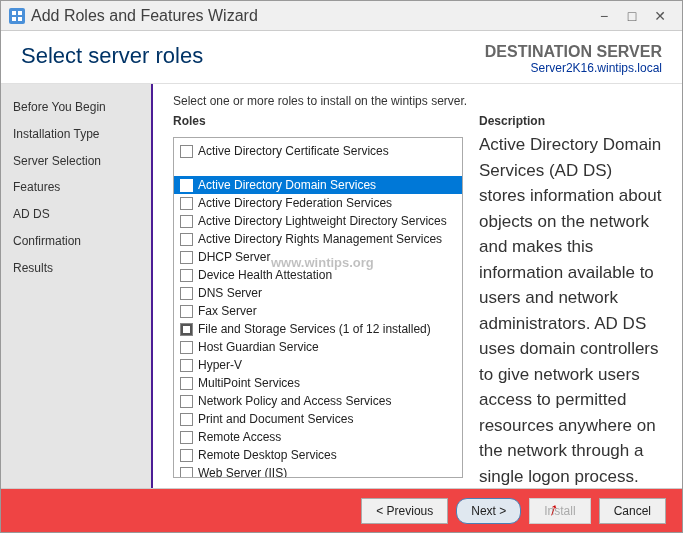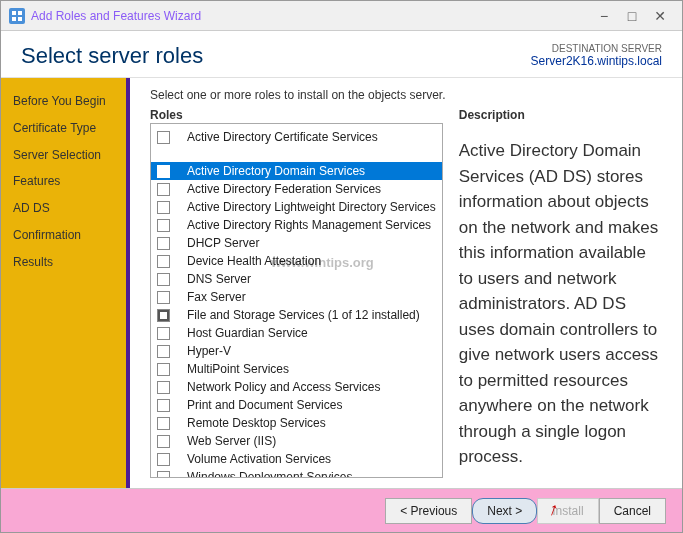--- a/index.html
+++ b/index.html
@@ -11,118 +11,119 @@
       height: 30px;
       background: #f0f0f0;
       border-bottom: 1px solid #ccc;
       display: flex;
       align-items: center;
       padding: 0 8px;
       justify-content: space-between;
     }
     .title-bar-left { display: flex; align-items: center; gap: 6px; }
     .title-bar-icon { width: 16px; height: 16px; background: #4a90d9; border-radius: 2px; display: flex; align-items: center; justify-content: center; }
-    .title-bar-title { font-size: 12px; color: #8b5cf6; }
+    .title-bar-title { font-size: 16px; color: #404040; }
     .title-bar-controls { display: flex; gap: 0; }
     .title-bar-btn {
       width: 28px; height: 28px; display: flex; align-items: center; justify-content: center;
       cursor: pointer; background: transparent; border: none; font-size: 14px; color: #555;
     }
 
     .content-area { display: flex; flex-direction: column; flex: 1; overflow: hidden; }
 
     .page-header {
       background: #fff;
       padding: 12px 20px 8px 20px;
       border-bottom: 1px solid #e0e0e0;
       display: flex;
       justify-content: space-between;
       align-items: flex-start;
     }
     .page-title { font-size: 22px; font-weight: 300; color: #003366; }
     .destination-server { text-align: right; font-size: 11px; color: #555; }
-    .destination-label { color: #666; font-weight: 400; text-transform: uppercase; font-size: 10px; }
+    .destination-label { color: #666; font-weight: 700; text-transform: uppercase; font-size: 16px; }
     .destination-value { color: #003399; }
 
     .main-body { display: flex; flex: 1; overflow: hidden; }
 
     .sidebar {
-      width: 129px;
-      background: #eab308;
-      border-right: 4px solid #4c1d95;
+      width: 152px;
+      background: #e5e5e5;
+      border-right: 2px solid #4c1d95;
       padding: 10px 0;
       flex-shrink: 0;
     }
     .sidebar-item {
       padding: 5px 12px;
       cursor: pointer;
       color: #333;
       font-size: 12px;
       line-height: 1.4;
     }
     .sidebar-item.active { background: #003399; color: #fff; }
 
     .panel { display: flex; flex: 1; overflow: hidden; flex-direction: column; }
 
     .panel-top { padding: 10px 20px 6px 20px; font-size: 12px; color: #333; }
 
     .panel-columns { display: flex; flex: 1; overflow: hidden; padding: 0 20px 10px 20px; gap: 16px; }
 
     .roles-section { display: flex; flex-direction: column; flex: 0 0 290px; }
-    .roles-label { font-weight: 600; font-size: 12px; margin-bottom: 1px; color: #333; }
+    .roles-label { font-weight: 600; font-size: 12px; margin-bottom: 9px; color: #333; }
     .roles-list {
       flex: 1;
       border: 1px solid #aaa;
       background: #fff;
       overflow-y: auto;
       padding: 4px 0;
     }
     .role-item {
       display: flex;
       align-items: center;
       padding: 2px 6px;
       cursor: pointer;
-      gap: 17px;
+      gap: 5px;
       font-size: 11.5px;
       color: #222;
       white-space: nowrap;
     }
     .role-item.selected { background: #0078d7; color: #fff; margin-top: 16px; }
     .role-item.selected .checkbox { border-color: #fff; }
     .checkbox {
       width: 13px; height: 13px; border: 1px solid #888; background: #fff;
       flex-shrink: 0; display: flex; align-items: center; justify-content: center;
     }
     .checkbox.checked::after { content: '✓'; font-size: 10px; color: #003399; }
     .role-item.selected .checkbox.checked::after { color: #fff; }
     .checkbox.partial { background: #555; }
     .checkbox.partial::after { content: ''; width: 7px; height: 7px; background: #fff; display: block; margin: auto; }
 
     .description-section { flex: 1; display: flex; flex-direction: column; }
-    .desc-label { font-weight: 600; font-size: 12px; margin-bottom: 16px; color: #333; }
+    .desc-label { font-weight: 600; font-size: 12px; margin-bottom: 4px; color: #333; }
     .desc-text { font-size: 17px; color: #333; line-height: 1.5; }
 
     .watermark {
       position: absolute;
       left: 270px;
       top: 254px;
       font-size: 13px;
       color: rgba(0,0,0,0.25);
       pointer-events: none;
       font-weight: 600;
     }
 
     .footer {
       height: 44px;
-      background: #f9a8d4;
+      background: #ef4444;
       border-top: 1px solid #ccc;
       display: flex;
       align-items: center;
       justify-content: flex-end;
       padding: 12px 16px;
+      gap: 8px;
     }
     .footer-btn {
       height: 26px;
       padding: 0 14px;
       border: 1px solid #aaa;
       background: #f0f0f0;
       cursor: pointer;
       font-size: 12px;
       color: #222;
     }
@@ -169,30 +170,30 @@
       <div class="destination-server">
         <div class="destination-label">DESTINATION SERVER</div>
         <div class="destination-value">Server2K16.wintips.local</div>
       </div>
     </div>
 
     <div class="main-body">
 
       <div class="sidebar">
       <div class="sidebar-item">Before You Begin</div>
-          <div class="sidebar-item">Certificate Type</div>
+          <div class="sidebar-item">Installation Type</div>
           <div class="sidebar-item">Server Selection</div>
           <div class="sidebar-item">Features</div>
           <div class="sidebar-item">AD DS</div>
           <div class="sidebar-item">Confirmation</div>
           <div class="sidebar-item">Results</div>
         </div>
 
       <div class="panel">
-        <div class="panel-top">Select one or more roles to install on the objects server.</div>
+        <div class="panel-top">Select one or more roles to install on the wintips server.</div>
         <div class="panel-columns">
 
           <div class="roles-section">
             <div class="roles-label">Roles</div>
             <div class="roles-list">
             <div class="role-item">
                   <div class="checkbox"></div>
                   <span>Active Directory Certificate Services</span>
                 </div>
                 <div class="role-item selected">
@@ -243,20 +244,24 @@
                   <div class="checkbox"></div>
                   <span>MultiPoint Services</span>
                 </div>
                 <div class="role-item">
                   <div class="checkbox"></div>
                   <span>Network Policy and Access Services</span>
                 </div>
                 <div class="role-item">
                   <div class="checkbox"></div>
                   <span>Print and Document Services</span>
+                </div>
+                <div class="role-item">
+                  <div class="checkbox"></div>
+                  <span>Remote Access</span>
                 </div>
                 <div class="role-item">
                   <div class="checkbox"></div>
                   <span>Remote Desktop Services</span>
                 </div>
                 <div class="role-item">
                   <div class="checkbox"></div>
                   <span>Web Server (IIS)</span>
                 </div>
                 <div class="role-item">

